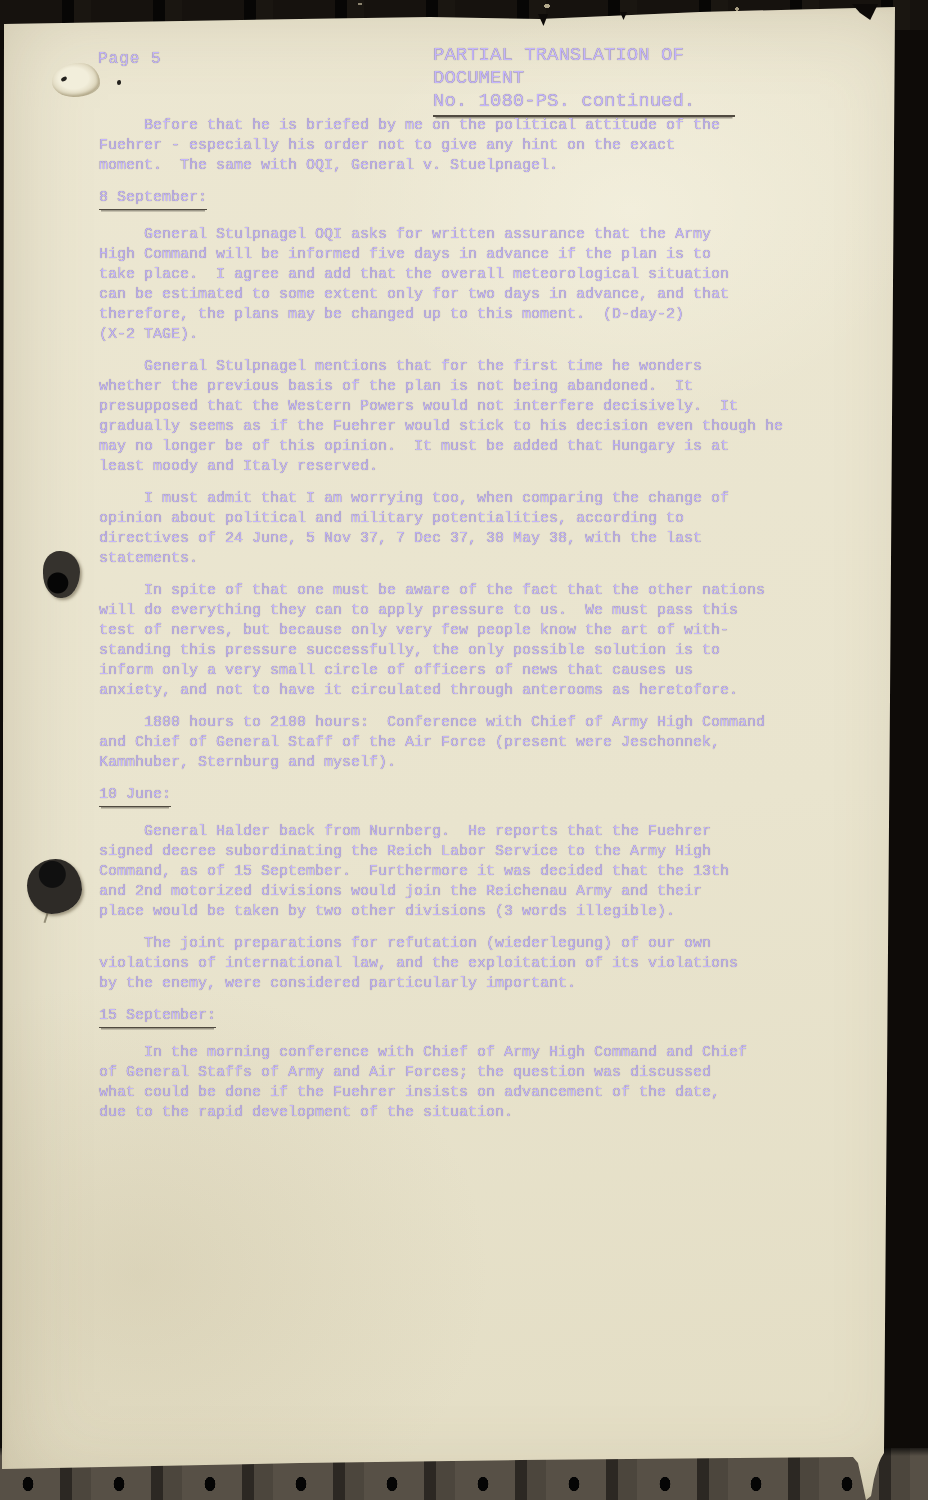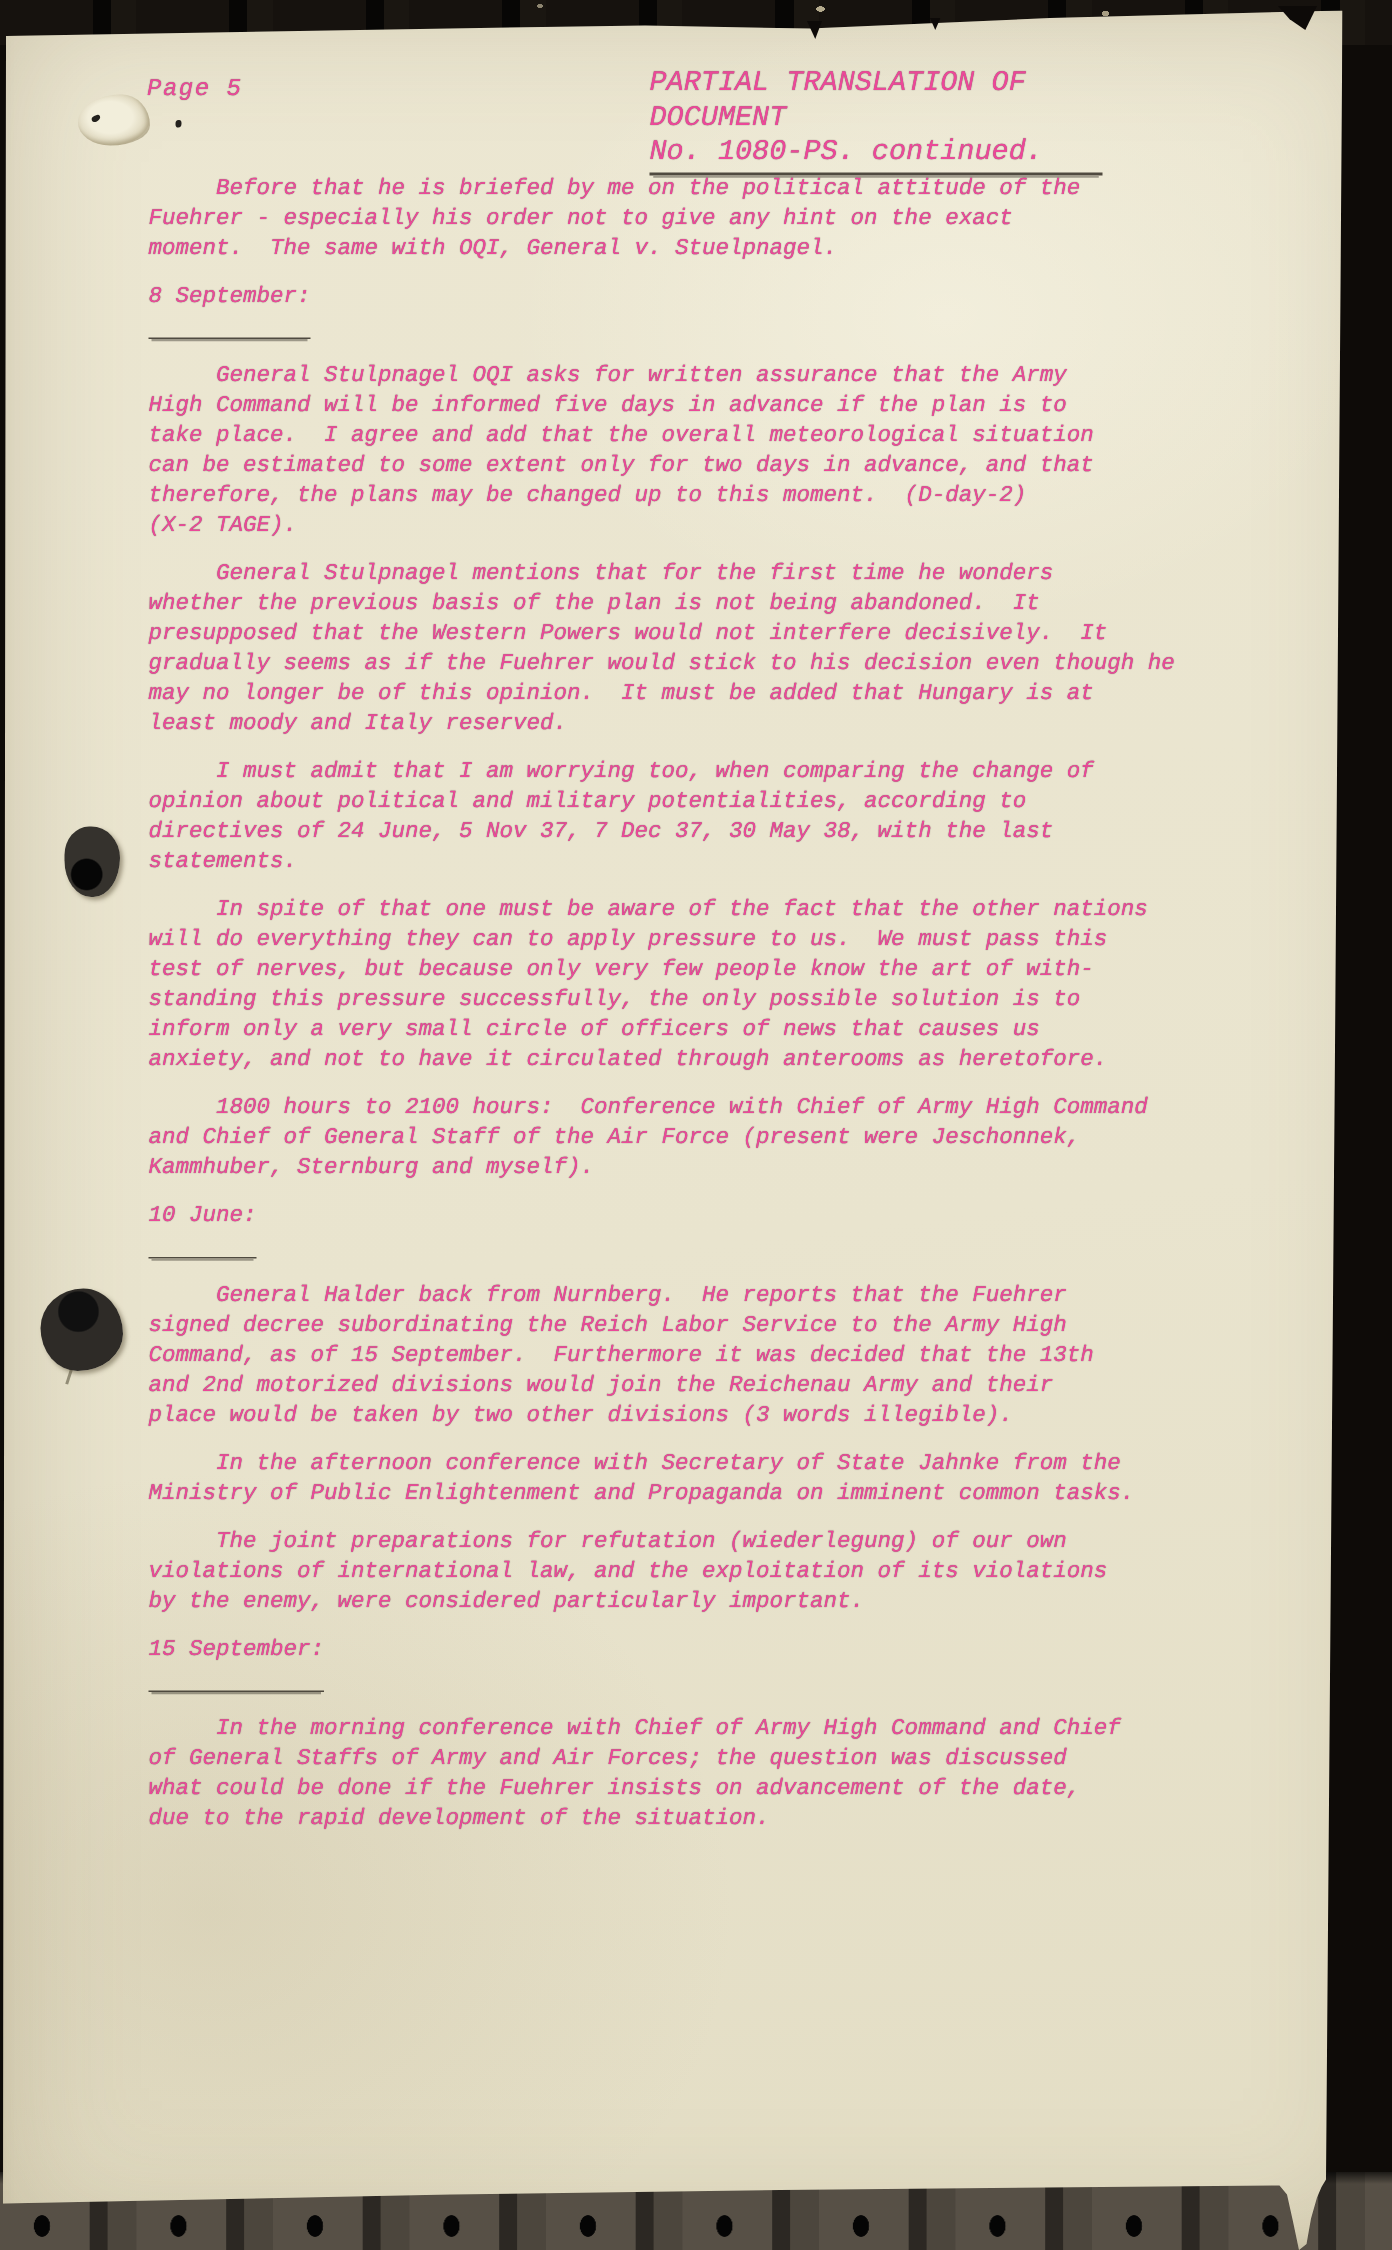--- a/index.html
+++ b/index.html
@@ -55,32 +55,32 @@
   
   .crease{position:absolute;z-index:4;left:52px;top:63px;width:48px;height:34px;
     border-radius:60% 40% 55% 45%/55% 60% 40% 45%;
     background:radial-gradient(ellipse at 45% 45%, #f2eedb 40%, rgba(200,190,158,.5) 70%, transparent 72%);
     box-shadow:inset -2px -2px 3px rgba(150,138,105,.6);}
   .speck{position:absolute;z-index:5;background:#23211d;border-radius:50% 40% 55% 45%;}
   .speck.s1{left:61px;top:77px;width:6px;height:4px;transform:rotate(-25deg);}
   .speck.s2{left:117px;top:80px;width:4px;height:5px;}
 
   
-  .typed{color:#ec4899;text-shadow:0 0 .7px rgba(72,66,56,.85);font-style:italic;}
+  .typed{color:#c4b5fd;text-shadow:0 0 .7px rgba(72,66,56,.85);}
   .page-label{position:absolute;z-index:6;left:98px;top:50px;font-size:16px;letter-spacing:1px;}
   .doc-header{position:absolute;z-index:6;left:433px;top:44px;width:302px;font-size:19px;line-height:23px;}
   .doc-header .l2{display:inline-block;width:100%;border-bottom:2px solid rgba(62,57,48,.9);
     padding-bottom:2px;box-shadow:0 4px 0 -2.5px rgba(62,57,48,.45);}
 
   .body-col{position:absolute;z-index:6;left:99px;top:104px;width:716px;
     font-size:15px;line-height:20px;}
   .para{white-space:pre;margin:12px 0 12px 0;}
   .sec-heading{margin:10px 0 15px 0;}
   .sec-heading span{display:inline-block;border-bottom:1.6px solid rgba(62,57,48,.9);
-    padding-bottom:17px;box-shadow:0 3.5px 0 -2px rgba(62,57,48,.45);}
+    padding-bottom:1px;box-shadow:0 3.5px 0 -2px rgba(62,57,48,.45);}
 </style>
 </head>
 <body>
 
 <div class="scene">
   <div class="strip top"></div>
   <div class="strip bottom"></div>
 
   <div class="paper"></div>
 
@@ -131,22 +131,20 @@
 anxiety, and not to have it circulated through anterooms as heretofore.</div>
       <div class="para">     1800 hours to 2100 hours:  Conference with Chief of Army High Command
 and Chief of General Staff of the Air Force (present were Jeschonnek,
 Kammhuber, Sternburg and myself).</div>
       <div class="sec-heading"><span>10 June:</span></div>
       <div class="para">     General Halder back from Nurnberg.  He reports that the Fuehrer
 signed decree subordinating the Reich Labor Service to the Army High
 Command, as of 15 September.  Furthermore it was decided that the 13th
 and 2nd motorized divisions would join the Reichenau Army and their
 place would be taken by two other divisions (3 words illegible).</div>
-      <div class="para">     In the afternoon conference with Secretary of State Jahnke from the
-Ministry of Public Enlightenment and Propaganda on imminent common tasks.</div>
       <div class="para">     The joint preparations for refutation (wiederlegung) of our own
 violations of international law, and the exploitation of its violations
 by the enemy, were considered particularly important.</div>
       <div class="sec-heading"><span>15 September:</span></div>
       <div class="para">     In the morning conference with Chief of Army High Command and Chief
 of General Staffs of Army and Air Forces; the question was discussed
 what could be done if the Fuehrer insists on advancement of the date,
 due to the rapid development of the situation.</div>
     </div>
 </div>

